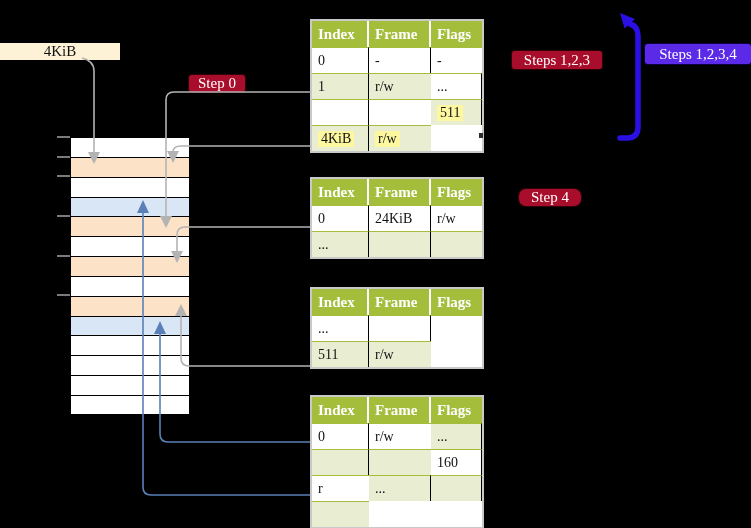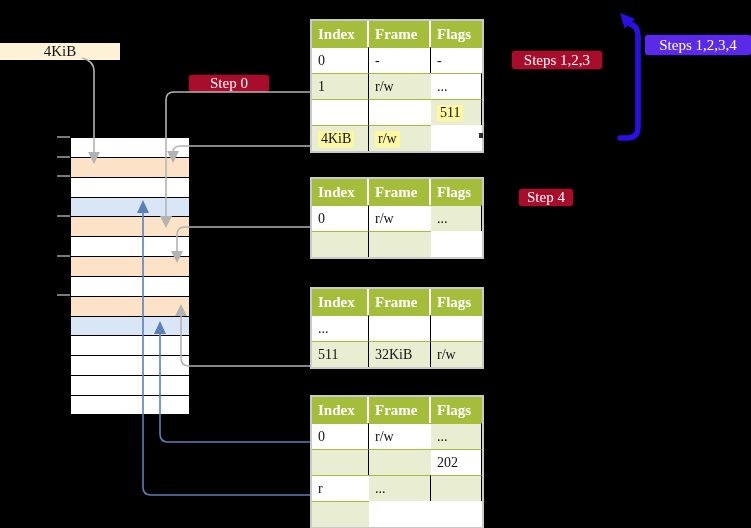--- a/index.html
+++ b/index.html
@@ -15,24 +15,24 @@
     display:flex;align-items:center;justify-content:center;line-height:1;
   }
   
   .badge{
     position:absolute;color:#fff;font-size:15px;line-height:1;
     display:flex;align-items:center;justify-content:center;
     border-radius:3px;box-shadow:0 0 0 1px rgba(90,0,15,.55);margin-top:32px;
   }
   .badge.crimson{background:var(--badge-crimson);}
   .badge.blue{background:var(--badge-blue);box-shadow:0 0 0 1px rgba(30,0,120,.55);}
-  #badge-step0{left:189px;top:43px;width:80px;height:17px;}
+  #badge-step0{left:189px;top:43px;width:56px;height:17px;}
   #badge-steps123{left:512px;top:19px;width:90px;height:18px;}
-  #badge-steps1234{left:645px;top:3px;width:106px;height:20px;}
-  #badge-step4{left:519px;top:157px;width:54px;height:17px;}
+  #badge-steps1234{left:645px;top:12px;width:106px;height:20px;}
+  #badge-step4{left:519px;top:157px;width:62px;height:17px;border-radius:7px;}
   
   #memory-column{
     position:absolute;left:70px;top:137px;width:120px;height:278px;
     border:1px solid #000;box-sizing:border-box;background:#000;
     display:flex;flex-direction:column;
   }
   .mem-row{height:18.85px;border-bottom:1px solid #000;box-sizing:content-box;}
   .mem-row:last-child{border-bottom:none;flex:1;}
   .mem-row.white{background:var(--frame-white);}
   .mem-row.peach{background:var(--frame-peach);}
@@ -137,20 +137,23 @@
         <span class="hl">r/w</span>
       </div>
     </div>
   <div class="ptable" id="table-2">
       <div class="cell head c0">Index</div>
       <div class="cell head c1">Frame</div>
       <div class="cell head c2">Flags</div>
       <div class="cell body c0">
         <span>0</span>
       </div>
+      <div class="cell body c1">
+        <span>24KiB</span>
+      </div>
       <div class="cell body c2">
         <span>r/w</span>
       </div>
       <div class="cell body c0 shaded">
         <span>...</span>
       </div>
       <div class="cell body c1 shaded"></div>
       <div class="cell body c2 shaded"></div>
     </div>
   <div class="ptable" id="table-3">
@@ -158,44 +161,41 @@
       <div class="cell head c1">Frame</div>
       <div class="cell head c2">Flags</div>
       <div class="cell body c0">
         <span>...</span>
       </div>
       <div class="cell body c1"></div>
       <div class="cell body c2"></div>
       <div class="cell body c0 shaded">
         <span>511</span>
       </div>
-      <div class="cell body c1 shaded">
-        <span>32KiB</span>
-      </div>
       <div class="cell body c2 shaded">
         <span>r/w</span>
       </div>
     </div>
   <div class="ptable" id="table-4">
       <div class="cell head c0">Index</div>
       <div class="cell head c1">Frame</div>
       <div class="cell head c2">Flags</div>
       <div class="cell body c0">
         <span>0</span>
       </div>
       <div class="cell body c2">
         <span>r/w</span>
       </div>
       <div class="cell body c0 shaded">
         <span>...</span>
       </div>
       <div class="cell body c1 shaded"></div>
       <div class="cell body c2 shaded"></div>
       <div class="cell body c0">
-        <span>202</span>
+        <span>160</span>
       </div>
       <div class="cell body c2">
         <span>r</span>
       </div>
       <div class="cell body c0 shaded">
         <span>...</span>
       </div>
       <div class="cell body c1 shaded"></div>
       <div class="cell body c2 shaded"></div>
     </div>

